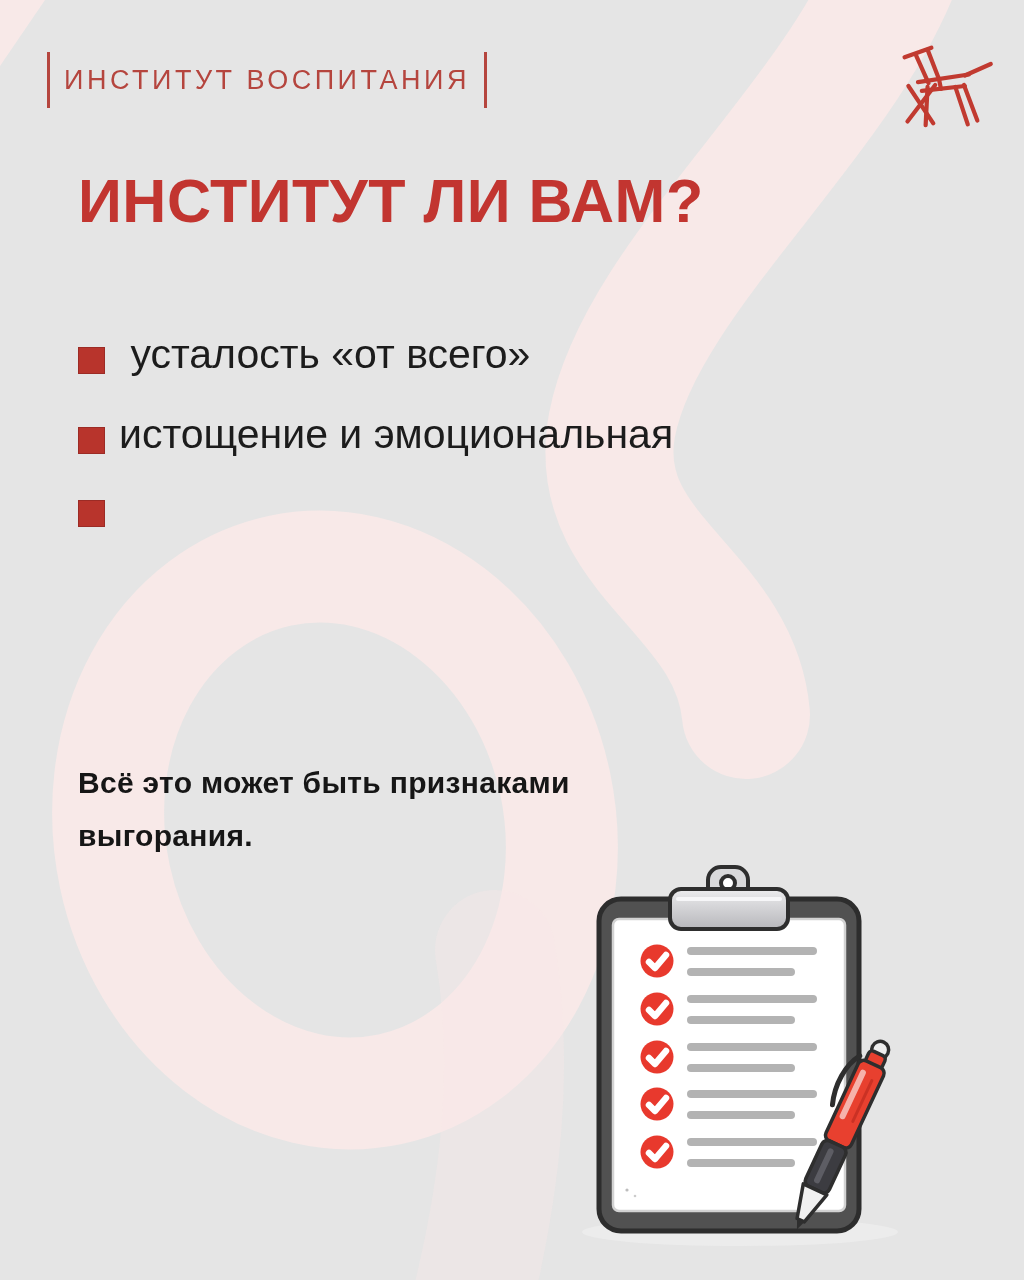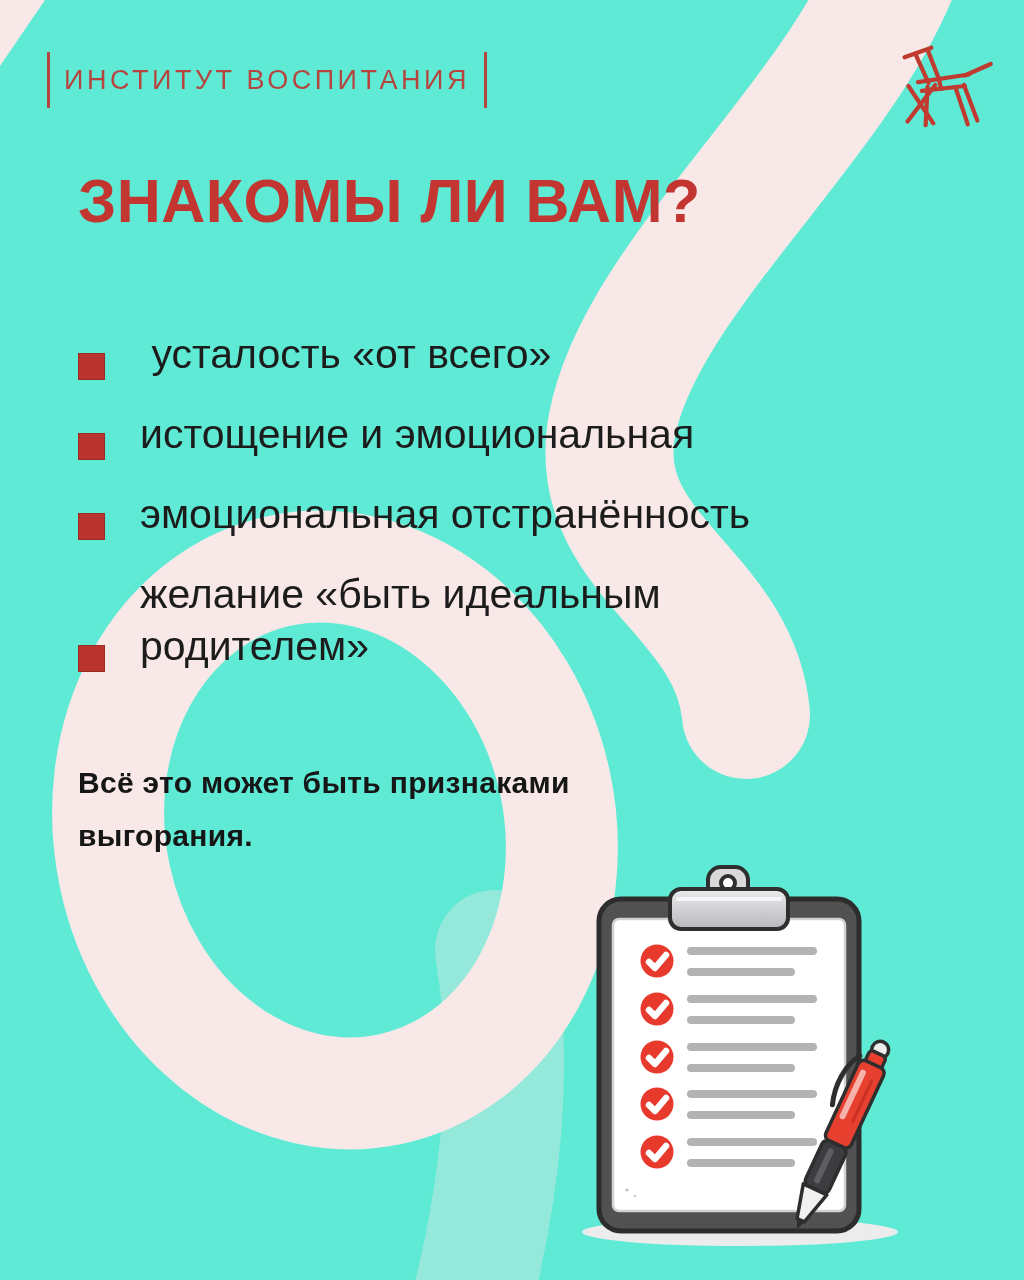--- a/index.html
+++ b/index.html
@@ -1,19 +1,19 @@
 <!DOCTYPE html>
 <html><head>
 <meta charset="utf-8">
 <style>
   html,body{margin:0;padding:0;background:#ffffff;}
   .card{
     position:relative;
     width:1024px;height:1280px;
-    background:#5eead4;
+    background:#e5e5e5;
     overflow:hidden;
     font-family:"Liberation Sans", sans-serif;
   }
   .bg-swirl{position:absolute;left:0;top:0;width:1024px;height:1280px;}
 
   
   .brand{
     position:absolute;left:47px;top:52px;
     display:flex;align-items:center;gap:14px;
   }
@@ -30,21 +30,21 @@
     font-size:61px;font-weight:700;letter-spacing:0.5px;
     color:#c23530;white-space:nowrap;
   }
 
   
   .symptom-list{
     position:absolute;left:78px;top:328px;width:690px;
     list-style:none;margin:0;padding:0;
   }
   .symptom-item{
-    display:flex;align-items:flex-end;gap:35px;
+    display:flex;align-items:center;gap:14px;
     margin-bottom:28px;
   }
   .bullet{
     flex:0 0 auto;width:27px;height:27px;margin-top:12px;
     background:#b8342c;border:1px solid #9c2b25;box-sizing:border-box;
   }
   .symptom-text{
     font-size:41px;line-height:52px;color:#1c1c1c;
   }
 
@@ -85,38 +85,33 @@
       <path d="M 82,36 L 109,24"></path>
       <path d="M 55,40 L 57,50"></path>
       <path d="M 23,47 L 49,86"></path>
       <path d="M 51,46 L 22,84"></path>
       <path d="M 43,48 L 41,88"></path>
       <path d="M 72,48 L 85,87"></path>
       <path d="M 81,46 L 95,83"></path>
     </g>
   </svg>
 
-  <div class="page-title">ЗНАКОМЫ ЛИ ВАМ?</div>
+  <div class="page-title">ИНСТИТУТ ЛИ ВАМ?</div>
 
   <ul class="symptom-list">
     <li class="symptom-item">
       <span class="bullet"></span>
       <span class="symptom-text">&nbsp;усталость «от всего»</span>
     </li>
     <li class="symptom-item">
       <span class="bullet"></span>
       <span class="symptom-text">истощение и эмоциональная</span>
     </li>
     <li class="symptom-item">
       <span class="bullet"></span>
-      <span class="symptom-text">эмоциональная отстранённость</span>
-    </li>
-    <li class="symptom-item">
-      <span class="bullet"></span>
-      <span class="symptom-text">желание «быть идеальным родителем»</span>
     </li>
   </ul>
 
   <div class="statement">Всё это может быть признаками
 выгорания.</div>
 
   <svg class="illustration" viewBox="0 0 350 400" xmlns="http://www.w3.org/2000/svg" aria-hidden="true">
     <defs>
       <linearGradient id="clipGrad" x1="0" y1="0" x2="0" y2="1">
         <stop offset="0" stop-color="#ececee"></stop>

